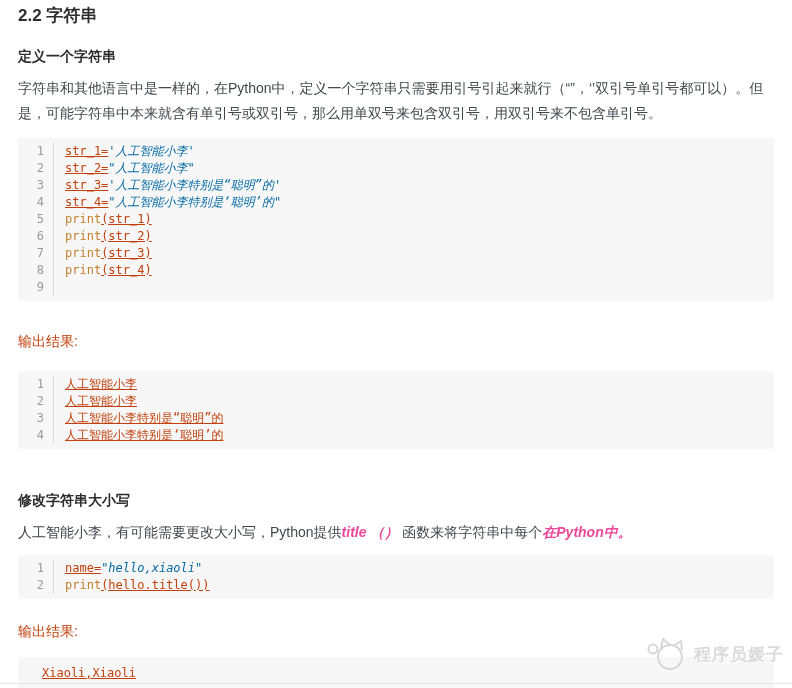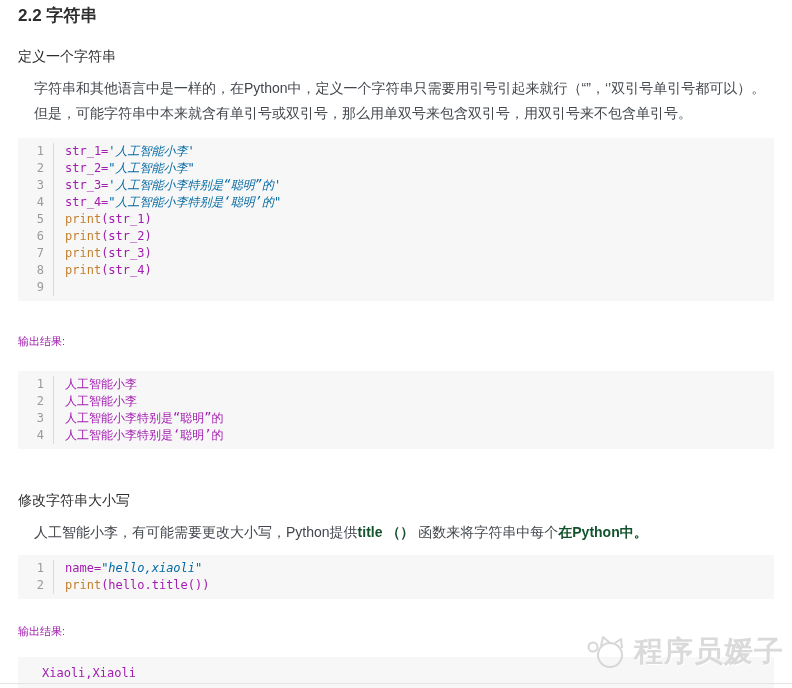--- a/index.html
+++ b/index.html
@@ -4,55 +4,55 @@
 <style>
   html,body{margin:0;padding:0;}
   body{
     width:792px;height:688px;overflow:hidden;position:relative;
     background:#ffffff;
     font-family:"Liberation Sans","DejaVu Sans",sans-serif;
     -webkit-font-smoothing:antialiased;
   }
   .page{padding:6px 18px 0 18px;}
   h1{margin:0;font-size:17px;line-height:20px;font-weight:bold;color:#2d2d2d;}
-  h2{margin:22px 0 0 0;font-size:14px;line-height:16px;font-weight:normal;color:#2d2d2d;}
+  h2{margin:22px 0 0 0;font-size:14px;line-height:16px;font-weight:bold;color:#2d2d2d;}
   h2.second{margin-top:43px;}
-  .para{margin:12px 0 0 16px;font-size:14px;line-height:25px;color:#42474d;}
-  .para b{color:#14532d;}
-  .out-label{margin-top:32px;font-size:11px;line-height:16px;color:#a21caf;}
+  .para{margin:12px 0 0 0;font-size:14px;line-height:25px;color:#42474d;}
+  .para b{color:#ec4899;font-style:italic;}
+  .out-label{margin-top:32px;font-size:14px;line-height:16px;color:#c2410c;}
   .out-label.second{margin-top:24px;}
 
   .code-block{
     margin:12px 0 0 0;background:#f7f7f8;padding:5px 0;
     font-family:"DejaVu Sans Mono","Liberation Mono",monospace;
     font-size:12px;line-height:17px;color:#333;
   }
   #code1{margin-top:12px;}
   #out1{margin-top:22px;}
   #code2{margin-top:10px;}
   #out2{margin-top:18px;padding:8px 0;}
   .cline{display:flex;min-height:17px;white-space:pre;}
   .gut{
     flex:0 0 26px;width:26px;text-align:right;padding-right:9px;
     color:#9a9a9a;border-right:1px solid #dadada;margin-right:11px;
   }
   .src{flex:1;}
   .no-gutter .src{padding-left:24px;}
-  .tk-p{color:#a21caf;}
+  .tk-p{color:#c2410c;text-decoration:underline;}
   .tk-s{color:#0369a1;font-style:italic;}
   .tk-k{color:#c4802e;text-align:right;}
 
   .bottom-rule{
     position:absolute;left:0;right:0;bottom:4px;
     border-top:1px solid #e4e4e4;height:0;
   }
   .watermark{
     position:absolute;right:8px;bottom:16px;
     display:flex;align-items:center;gap:8px;
-    color:#dadada;font-size:29px;font-weight:bold;letter-spacing:1px;
+    color:#dadada;font-size:17px;font-weight:bold;letter-spacing:1px;
     text-shadow:1px 1px 0 #ffffff;
     user-select:none;
   }
   .watermark svg{display:block;}
 </style>
 </head>
 <body>
 
 <div class="page">
 

